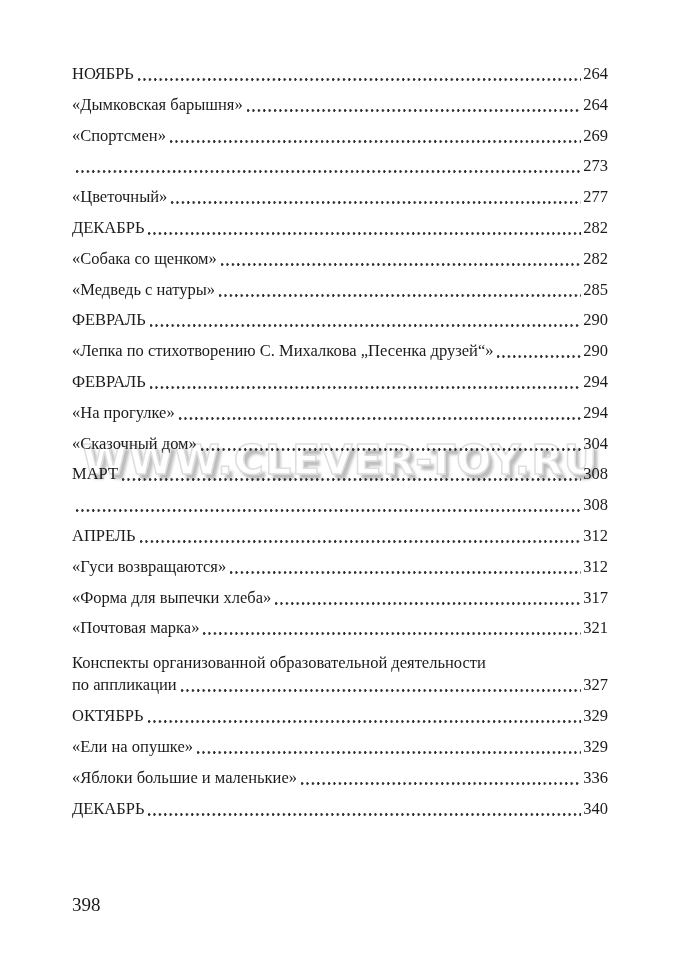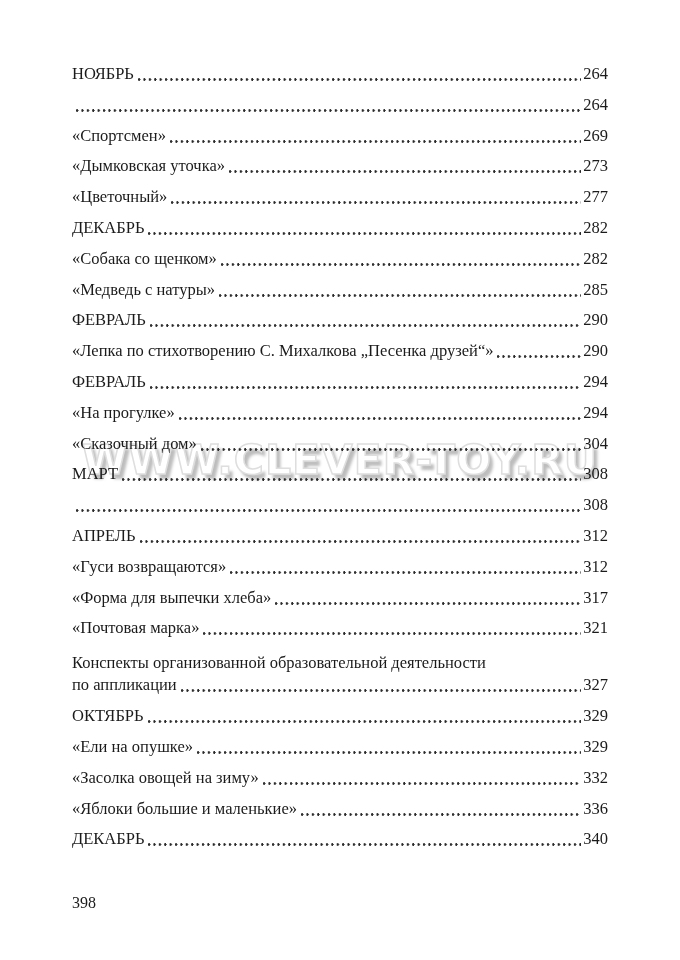--- a/index.html
+++ b/index.html
@@ -55,50 +55,50 @@
     background-size: 5.4px 3px;
     background-repeat: repeat-x;
     background-position: left bottom;
   }
   .toc-page { flex: 0 0 auto; }
   .footer-page-number {
     position: absolute;
     left: 72px;
     top: 894px;
     z-index: 1;
-    font-size: 16px;
+    font-size: 19px;
     font-family: "Liberation Serif", "DejaVu Serif", serif;
     color: #1b1b1b;
     text-align: right;
   }
 </style>
 </head>
 <body>
 
 <div class="page">
   <div class="watermark">WWW.CLEVER-TOY.RU</div>
 
   <div class="content">
     <div id="toc">
         <div class="toc-row section">
           <span class="toc-title">НОЯБРЬ</span>
           <span class="leader"></span>
           <span class="toc-page">264</span>
         </div>
         <div class="toc-row entry">
+          <span class="toc-title">«Дымковская барышня»</span>
           <span class="leader"></span>
           <span class="toc-page">264</span>
         </div>
         <div class="toc-row entry">
           <span class="toc-title">«Спортсмен»</span>
           <span class="leader"></span>
           <span class="toc-page">269</span>
         </div>
         <div class="toc-row entry">
-          <span class="toc-title">«Дымковская уточка»</span>
           <span class="leader"></span>
           <span class="toc-page">273</span>
         </div>
         <div class="toc-row entry">
           <span class="toc-title">«Цветочный»</span>
           <span class="leader"></span>
           <span class="toc-page">277</span>
         </div>
         <div class="toc-row section">
           <span class="toc-title">ДЕКАБРЬ</span>
@@ -181,25 +181,20 @@
           <span class="toc-title">ОКТЯБРЬ</span>
           <span class="leader"></span>
           <span class="toc-page">329</span>
         </div>
         <div class="toc-row entry">
           <span class="toc-title">«Ели на опушке»</span>
           <span class="leader"></span>
           <span class="toc-page">329</span>
         </div>
         <div class="toc-row entry">
-          <span class="toc-title">«Засолка овощей на зиму»</span>
-          <span class="leader"></span>
-          <span class="toc-page">332</span>
-        </div>
-        <div class="toc-row entry">
           <span class="toc-title">«Яблоки большие и маленькие»</span>
           <span class="leader"></span>
           <span class="toc-page">336</span>
         </div>
         <div class="toc-row section">
           <span class="toc-title">ДЕКАБРЬ</span>
           <span class="leader"></span>
           <span class="toc-page">340</span>
         </div>
       </div>

